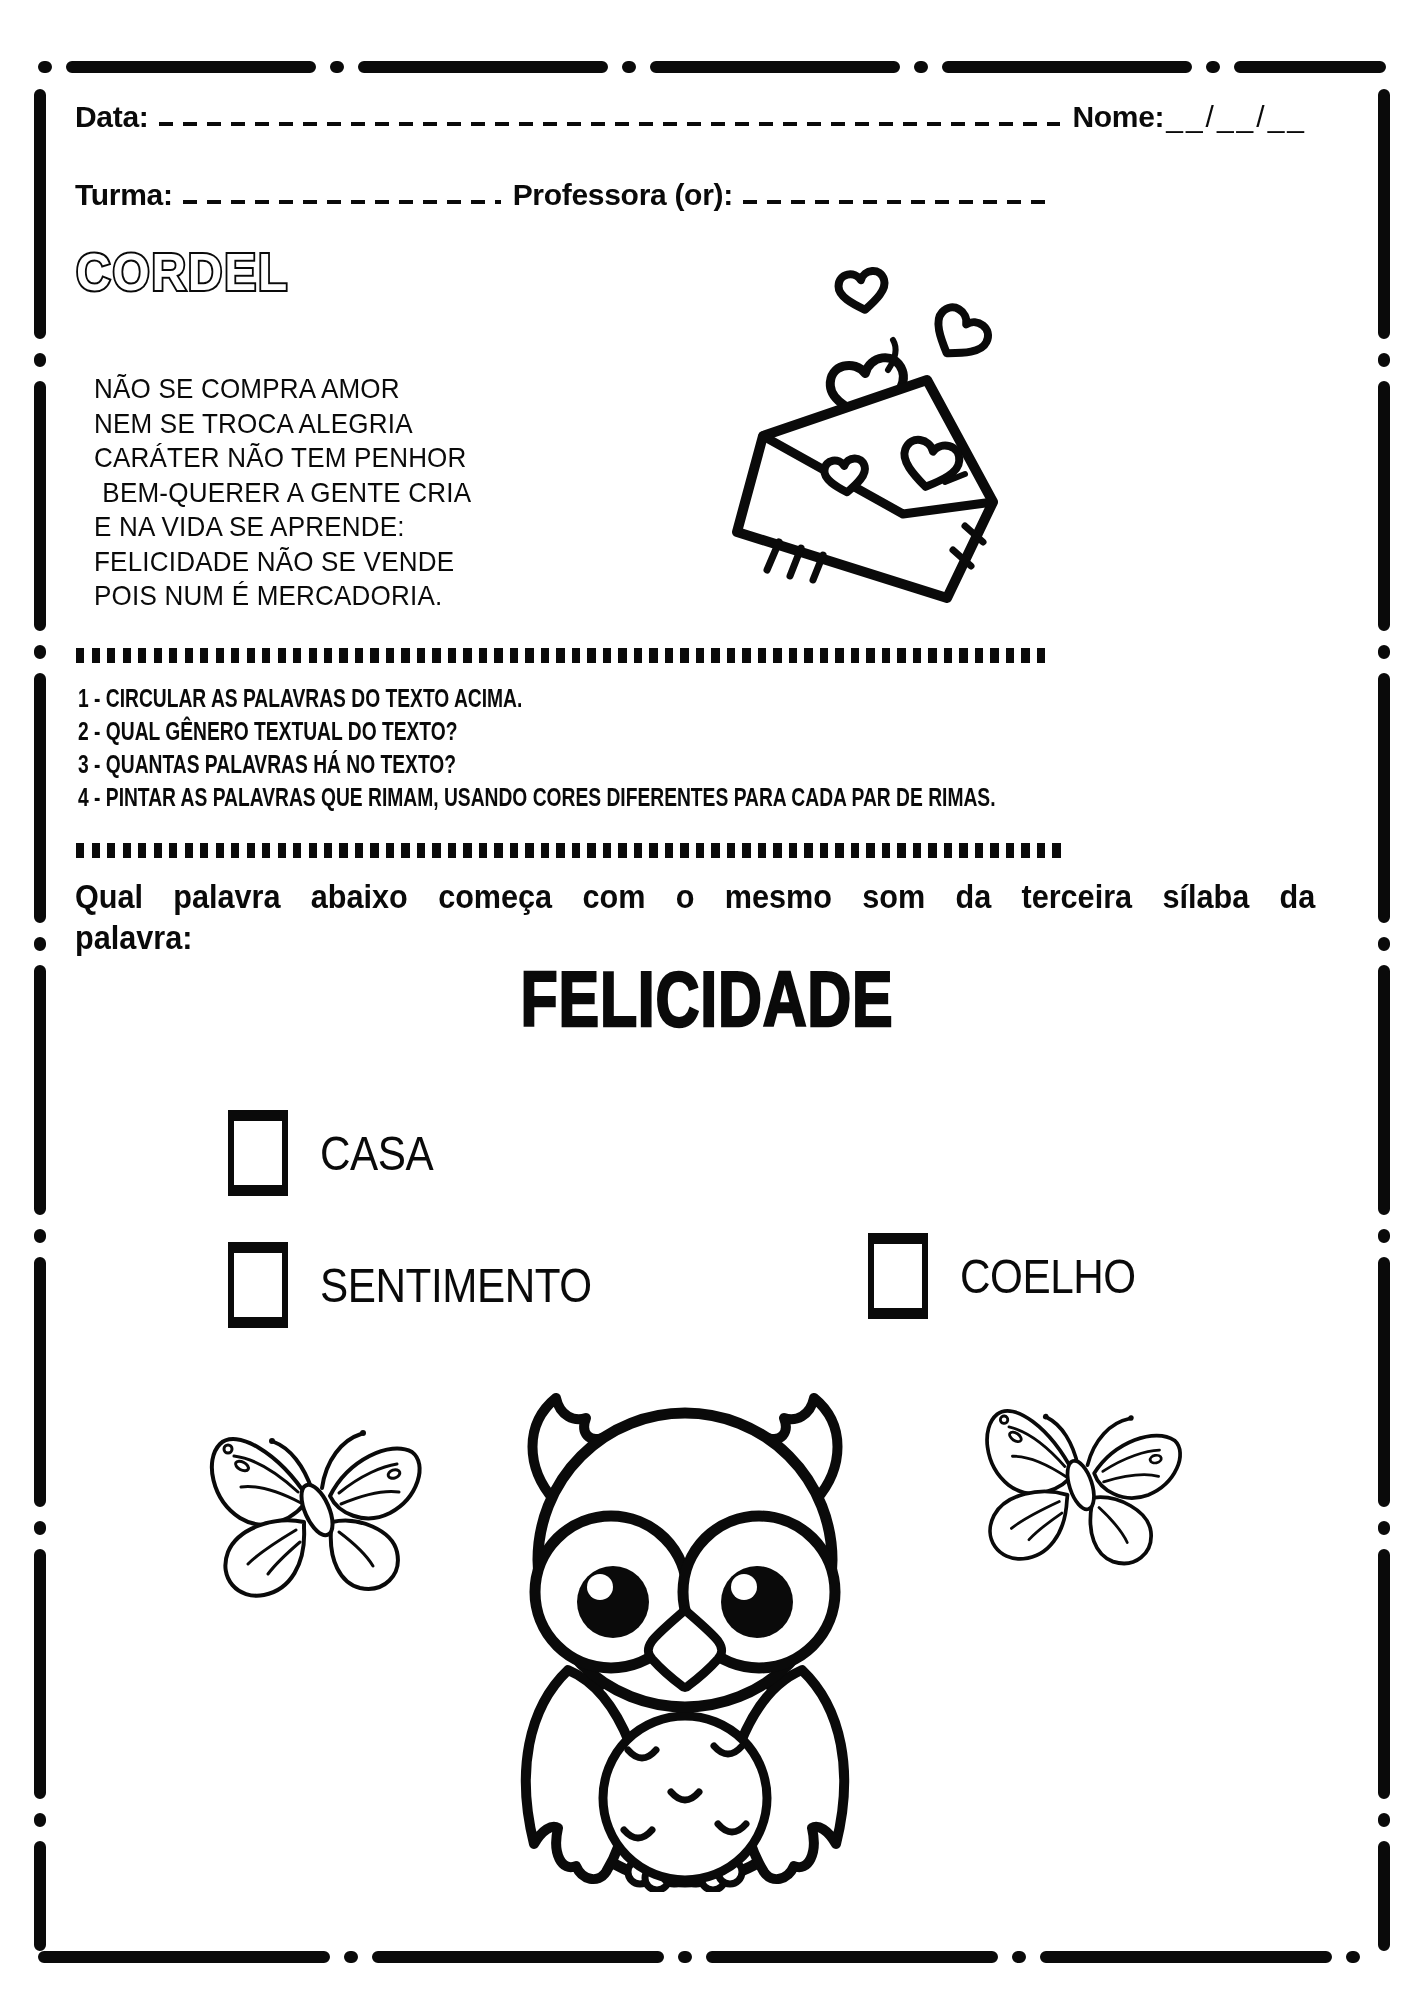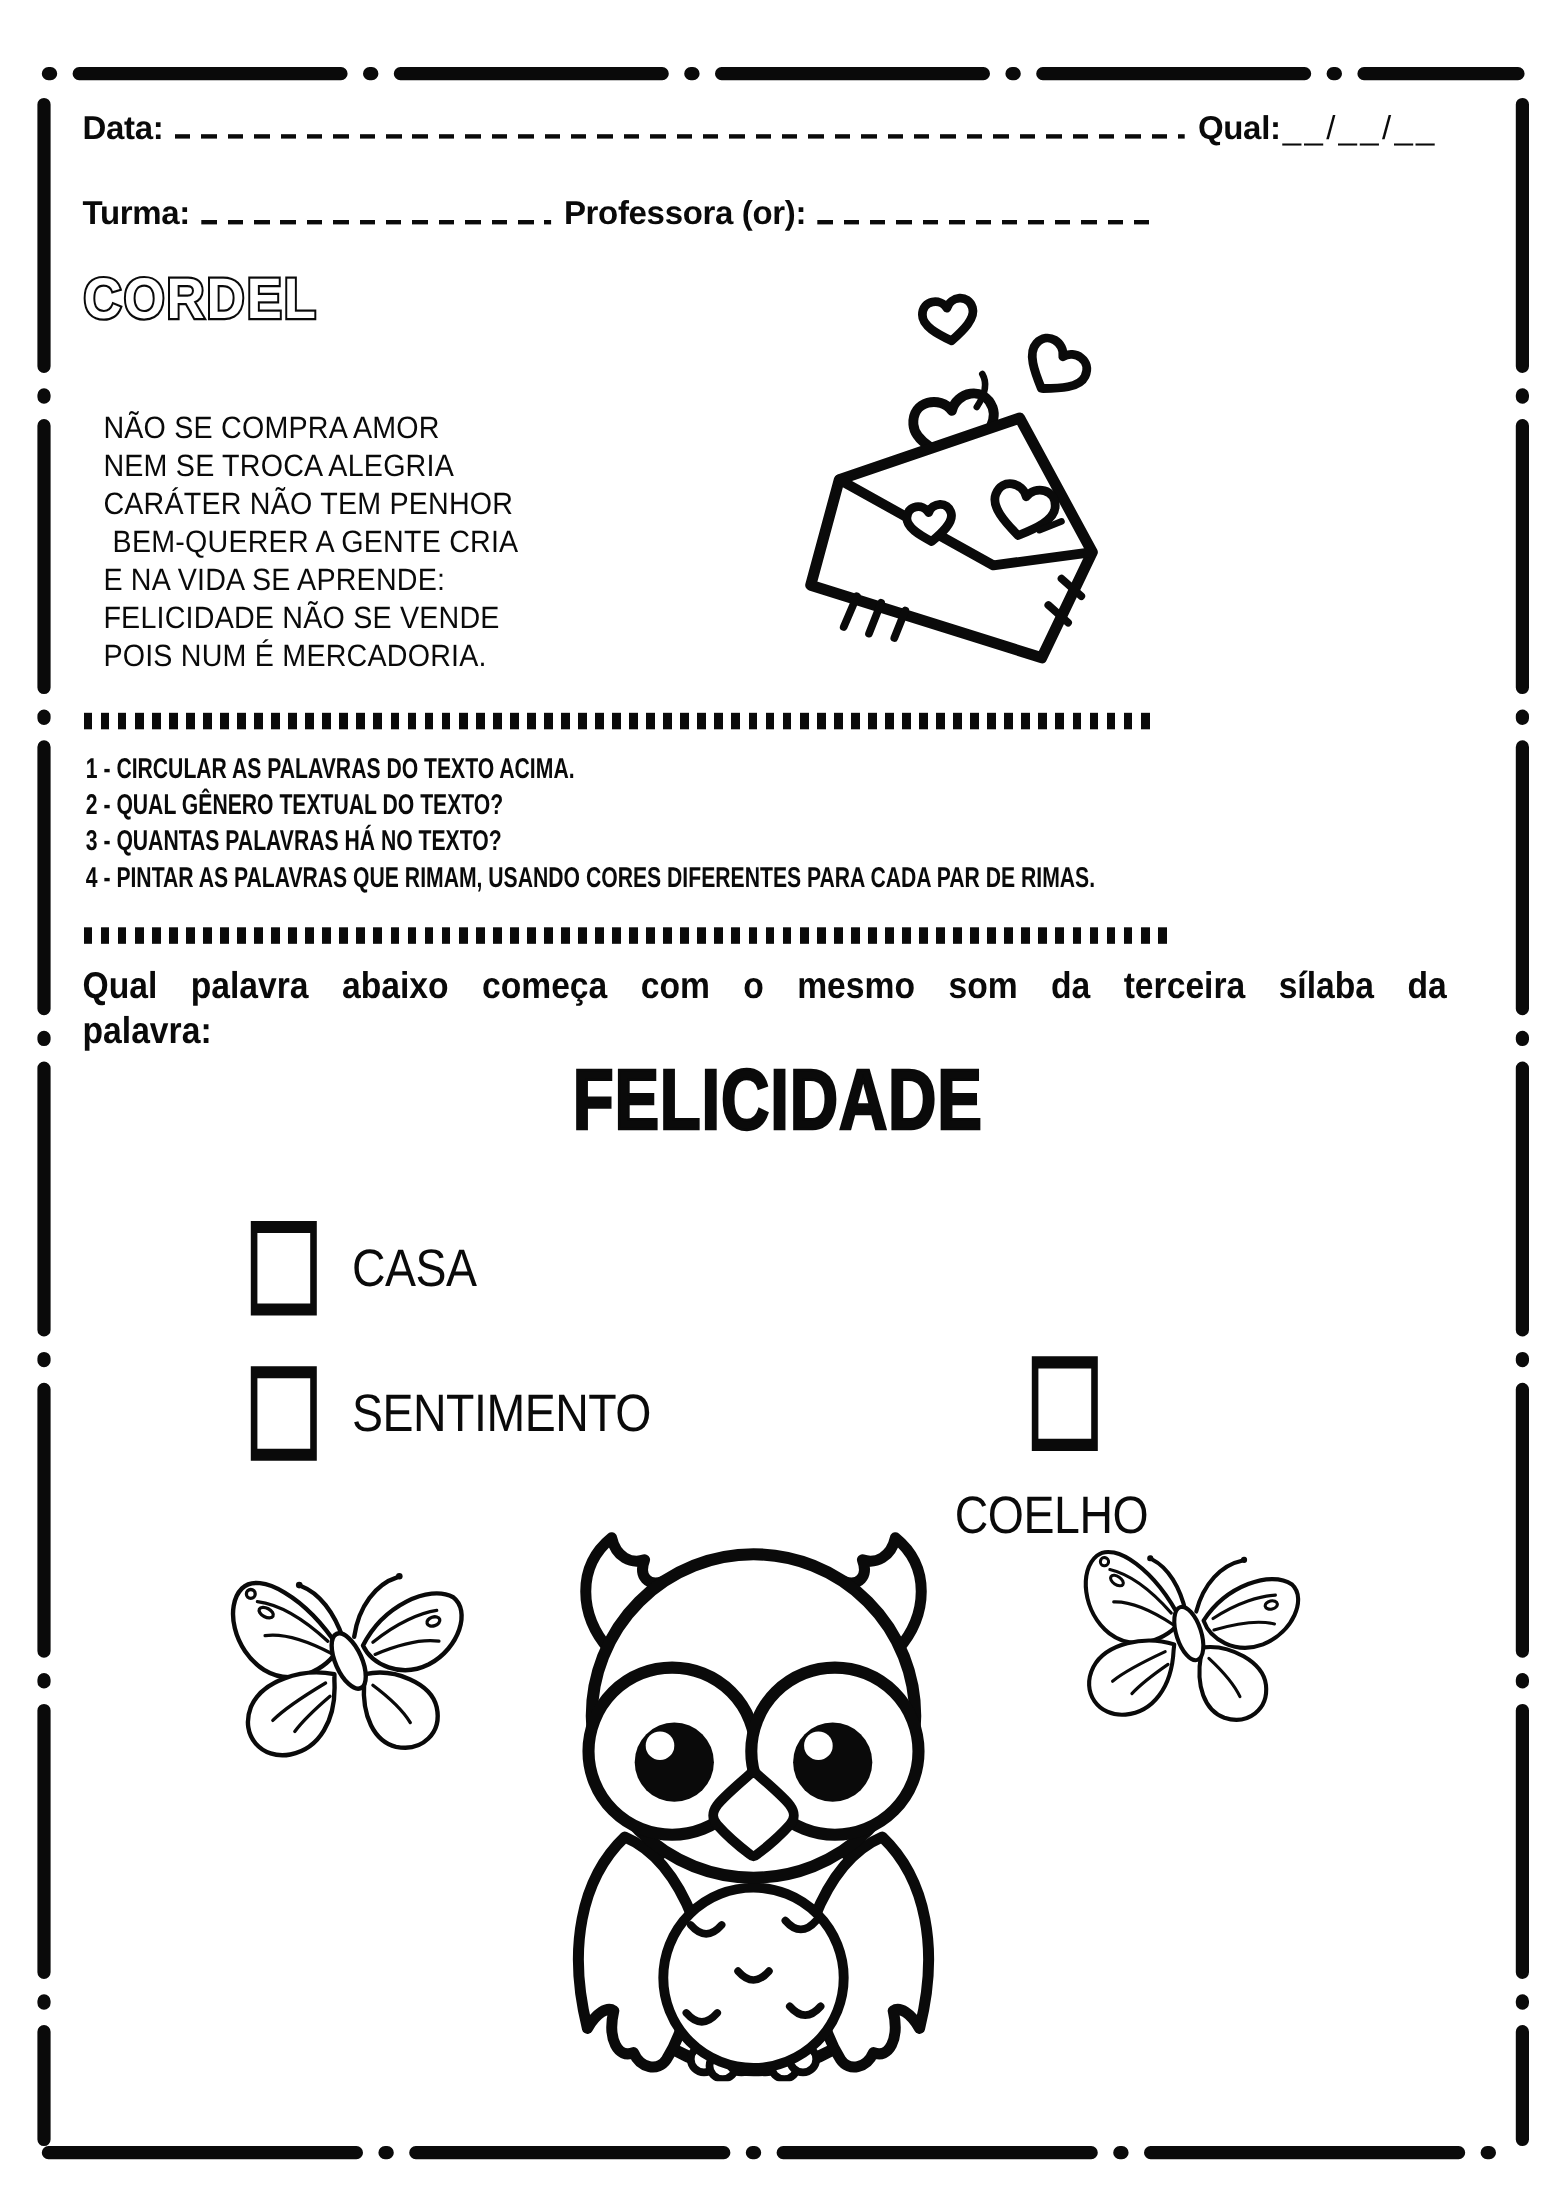--- a/index.html
+++ b/index.html
@@ -63,21 +63,21 @@
     transform:scaleX(0.78);transform-origin:center top;}
 
   .option{position:absolute;display:flex;align-items:center;gap:32px;}
   .checkbox{width:48px;height:64px;border:6px solid #0a0a0a;
     border-top-width:11px;border-bottom-width:11px;background:#fff;}
   .option-label{font-size:48px;font-weight:400;letter-spacing:-0.5px;
     transform:scaleX(0.88);transform-origin:left center;white-space:nowrap;}
   .opt-casa{left:228px;top:1110px;}
   .opt-sentimento{left:228px;top:1242px;}
   .opt-cabeca{left:868px;top:1096px;}
-  .opt-coelho{left:868px;top:1233px;flex-direction:column;}
+  .opt-coelho{left:868px;top:1233px;}
 
   
   .envelope-illustration{position:absolute;left:695px;top:230px;}
   .butterfly-left{position:absolute;left:198px;top:1400px;}
   .butterfly-right{position:absolute;left:970px;top:1382px;transform:rotate(6deg);}
   .owl-illustration{position:absolute;left:490px;top:1372px;}
 </style>
 </head>
 <body>
 
@@ -88,21 +88,21 @@
       <line x1="44" y1="67" x2="1380" y2="67" stroke-dasharray="2 26 238 26"></line>
       <line x1="40" y1="95" x2="40" y2="1945" stroke-dasharray="238 26 2 26"></line>
       <line x1="1384" y1="95" x2="1384" y2="1945" stroke-dasharray="238 26 2 26"></line>
       <line x1="44" y1="1957" x2="1380" y2="1957" stroke-dasharray="280 26 2 26"></line>
     </g>
   </svg>
 
   <div class="hdr-row hdr-row1">
     <span>Data:</span>
     <span class="fill-line grow"></span>
-    <span>Qual:</span>
+    <span>Nome:</span>
     <span class="date-value">__/__/__</span>
   </div>
 
   <div class="hdr-row hdr-row2">
     <span>Turma:</span>
     <span class="fill-line w-turma"></span>
     <span>Professora (or):</span>
     <span class="fill-line grow w-prof"></span>
   </div>
 

